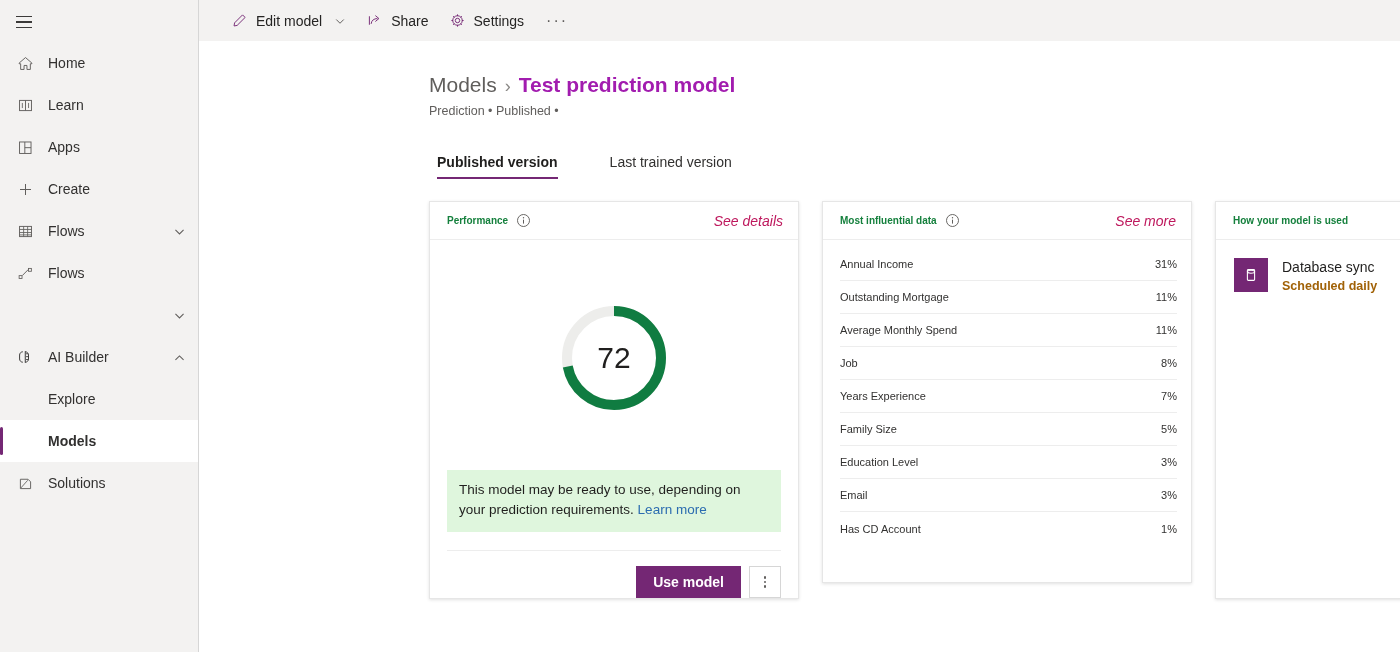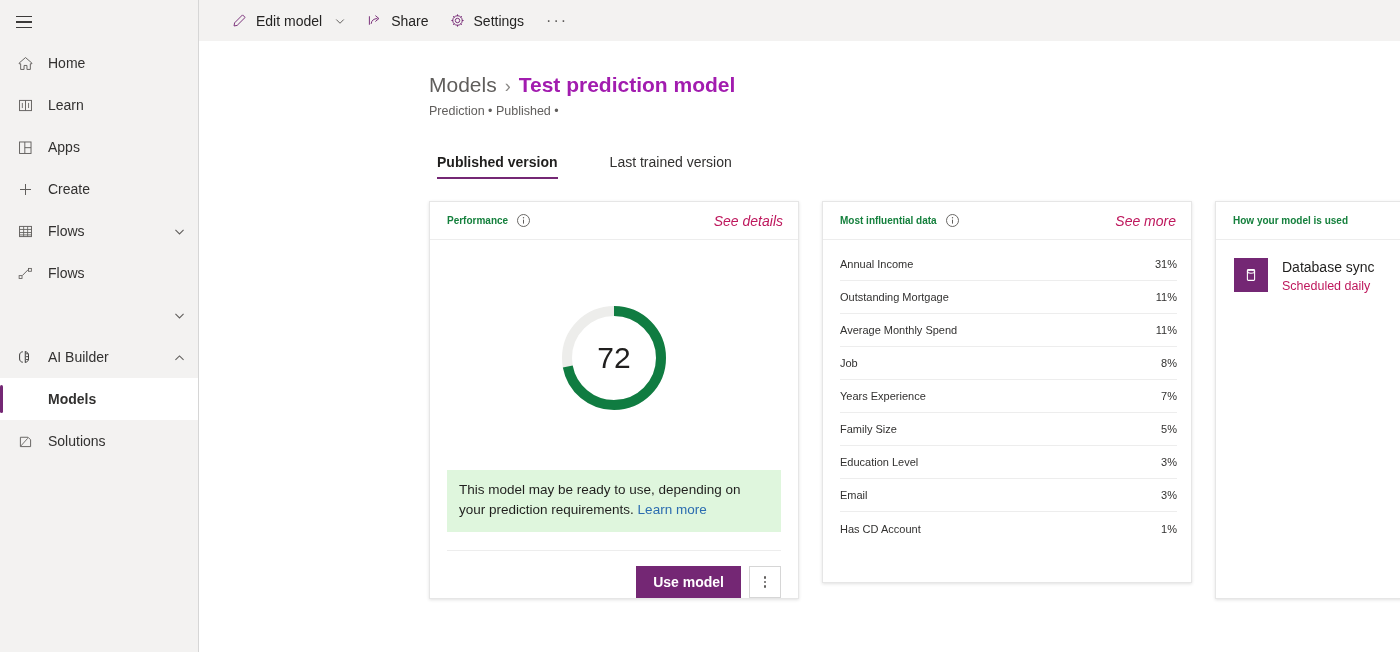--- a/index.html
+++ b/index.html
@@ -150,21 +150,21 @@
   
   .card-usage { width: 372px; height: 398px; }
   .usage-body { padding: 18px 0 0 18px; }
   .usage-item { display: flex; align-items: flex-start; gap: 14px; cursor: pointer; }
   .usage-ico {
     width: 34px; height: 34px; background: #742774;
     display: flex; align-items: center; justify-content: center;
     flex: 0 0 34px;
   }
   .usage-name { font-size: 14px; color: #201f1e; line-height: 18px; }
-  .usage-sub { font-size: 12.5px; color: #be185d; margin-top: 3px; }
+  .usage-sub { font-size: 12.5px; color: #a16207; margin-top: 3px; font-weight: bold; }
 </style>
 </head>
 <body>
 
 <div class="app">
 
   <nav class="sidebar">
     <div class="hamburger">
       <span></span>
         <span></span>
@@ -265,20 +265,23 @@
           </svg>
         </span>
         <span class="lbl">AI Builder</span>
         <span class="chev">
           <svg width="13" height="13" viewBox="0 0 16 16">
               <polyline points="3,11 8,6 13,11" fill="none" stroke="#605e5c" stroke-width="1.3"></polyline>
             </svg>
         </span>
       </div>
 
+      <div class="nav-item noicon">
+        <span class="lbl">Explore</span>
+      </div>
 
       <div class="nav-item noicon selected">
         <span class="lbl">Models</span>
       </div>
 
       <div class="nav-item">
         <span class="ico">
           <svg width="17" height="17" viewBox="0 0 20 20">
               <path d="M4 5h9l3 3v8H4z" fill="none" stroke="#605e5c" stroke-width="1.1"></path>
               <line x1="4.4" y1="15.4" x2="12.6" y2="6.2" stroke="#605e5c" stroke-width="1"></line>

